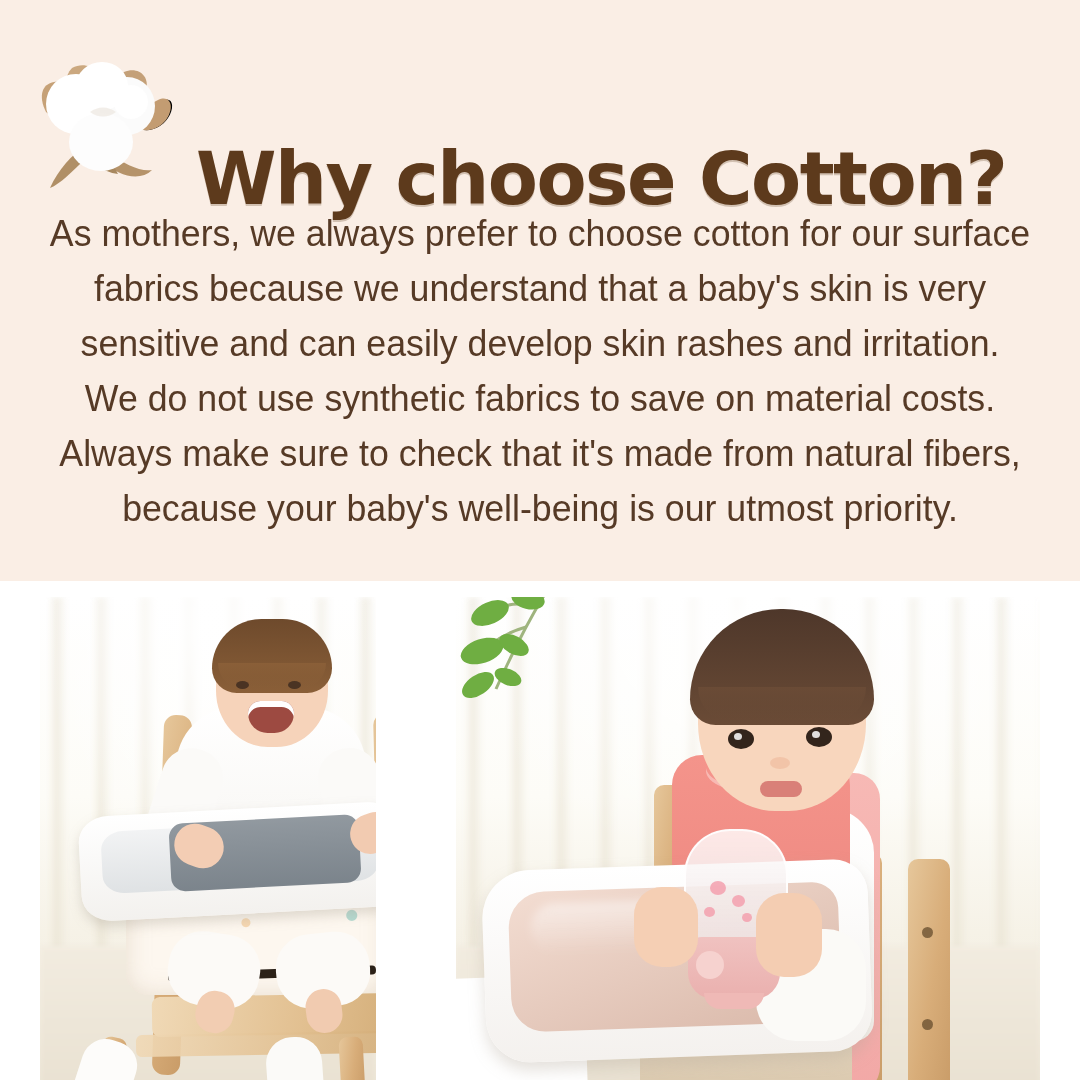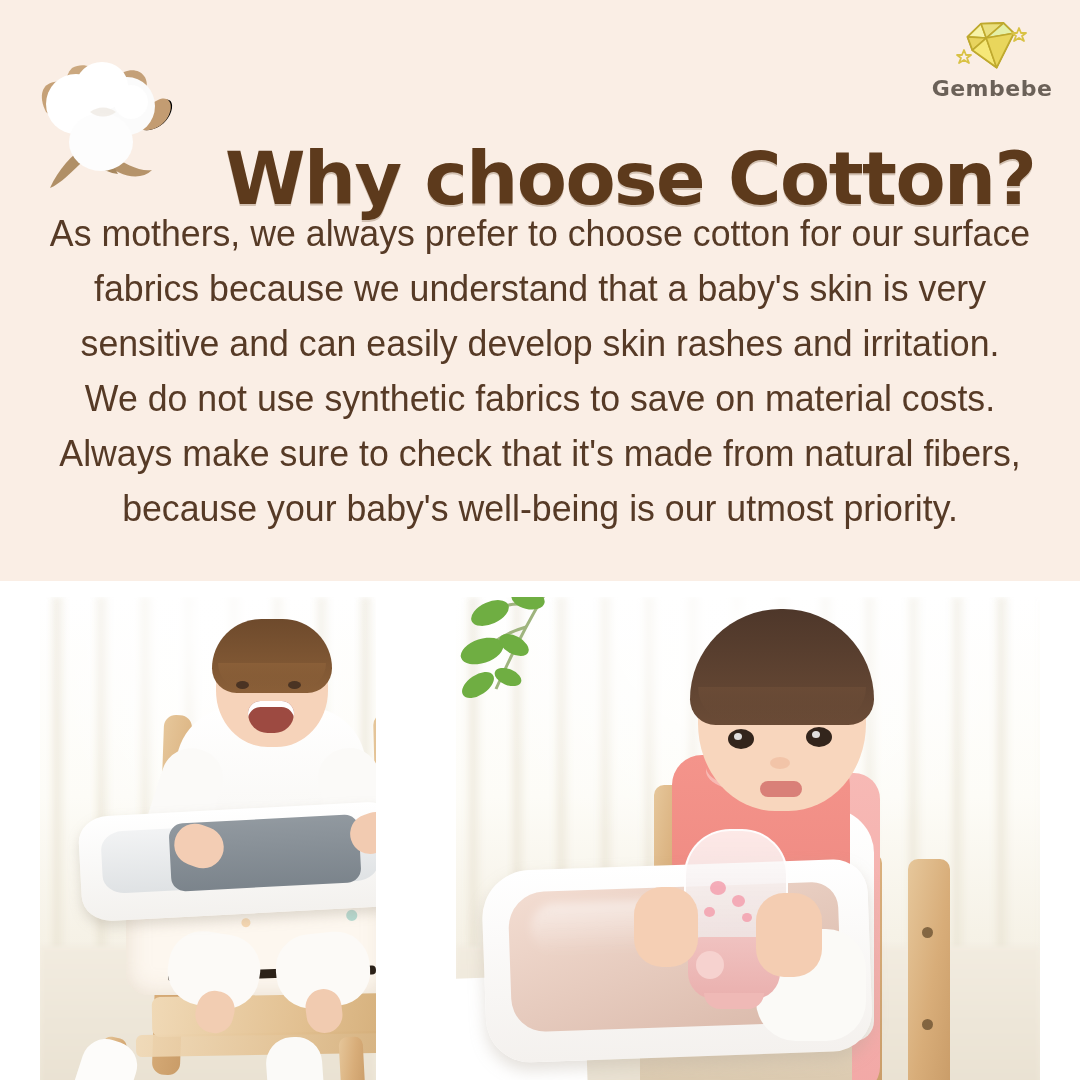--- a/index.html
+++ b/index.html
@@ -27,21 +27,20 @@
   .cotton{position:absolute;left:28px;top:48px;width:152px;height:150px;}
 
   
   .heading{
     position:absolute;left:196px;top:78px;width:760px;height:104px;
     display:flex;align-items:center;
     font-family:"DejaVu Sans", sans-serif;
     font-size:73px;font-weight:700;letter-spacing:-1.5px;
     color:#5d3a1c;white-space:nowrap;
     text-shadow:0 2px 0 rgba(93,58,28,.25);
-    margin-left:29px;
   }
 
   
   .body-copy{
     position:absolute;left:24px;top:206px;width:1032px;
     text-align:center;
     font-family:"Liberation Sans", sans-serif;
     font-size:37px;line-height:55px;font-weight:400;
     color:#563a26;
     transform:scaleX(.965);transform-origin:center top;
@@ -223,40 +222,20 @@
           <ellipse cx="73" cy="94" rx="32" ry="29" fill="#fdfdfd"></ellipse>
           <ellipse cx="44" cy="52" rx="19" ry="18" fill="#ffffff" opacity=".95"></ellipse>
           <ellipse cx="103" cy="54" rx="17" ry="17" fill="#ffffff" opacity=".9"></ellipse>
           <path d="M62 64 C70 58 80 58 88 64 C80 70 70 70 62 64 Z" fill="#ece7df" opacity=".7"></path>
         </g>
       </svg>
     </div>
 
     <h1 class="heading">Why choose Cotton?</h1>
 
-    <div class="brand">
-      <div class="brand-mark">
-        <svg viewBox="0 0 72 60" width="72" height="60" aria-hidden="true">
-          <g transform="rotate(-12 36 30)">
-            <polygon points="14,16 30,6 52,10 60,22 36,52 16,30" fill="#f2e06a" stroke="#bfa92e" stroke-width="2" stroke-linejoin="round"></polygon>
-            <polygon points="14,16 30,6 32,21" fill="#f7f3a8" stroke="#bfa92e" stroke-width="1.6" stroke-linejoin="round"></polygon>
-            <polygon points="30,6 52,10 32,21" fill="#eadf7e" stroke="#bfa92e" stroke-width="1.6" stroke-linejoin="round"></polygon>
-            <polygon points="52,10 60,22 32,21" fill="#e4f0a8" stroke="#bfa92e" stroke-width="1.6" stroke-linejoin="round"></polygon>
-            <polygon points="14,16 32,21 16,30" fill="#e8d35e" stroke="#bfa92e" stroke-width="1.6" stroke-linejoin="round"></polygon>
-            <polygon points="32,21 36,52 16,30" fill="#f6e878" stroke="#bfa92e" stroke-width="1.6" stroke-linejoin="round"></polygon>
-            <polygon points="32,21 60,22 36,52" fill="#e9d65c" stroke="#bfa92e" stroke-width="1.6" stroke-linejoin="round"></polygon>
-          </g>
-          <g fill="none" stroke="#d9c245" stroke-width="1.8" stroke-linejoin="round">
-            <polygon points="63,12 65,17 70,17 66,20 68,25 63,22 58,25 60,20 56,17 61,17"></polygon>
-            <polygon points="8,34 10,39 15,39 11,42 13,47 8,44 3,47 5,42 1,39 6,39"></polygon>
-          </g>
-        </svg>
-      </div>
-      <div class="brand-name">Gembebe</div>
-    </div>
 
     <div class="body-copy">
       <span class="ln">As mothers, we always prefer to choose cotton for our surface</span>
       <span class="ln">fabrics because we understand that a baby's skin is very</span>
       <span class="ln">sensitive and can easily develop skin rashes and irritation.</span>
       <span class="ln">We do not use synthetic fabrics to save on material costs.</span>
       <span class="ln">Always make sure to check that it's made from natural fibers,</span>
       <span class="ln">because your baby's well-being is our utmost priority.</span>
     </div>
   </section>

